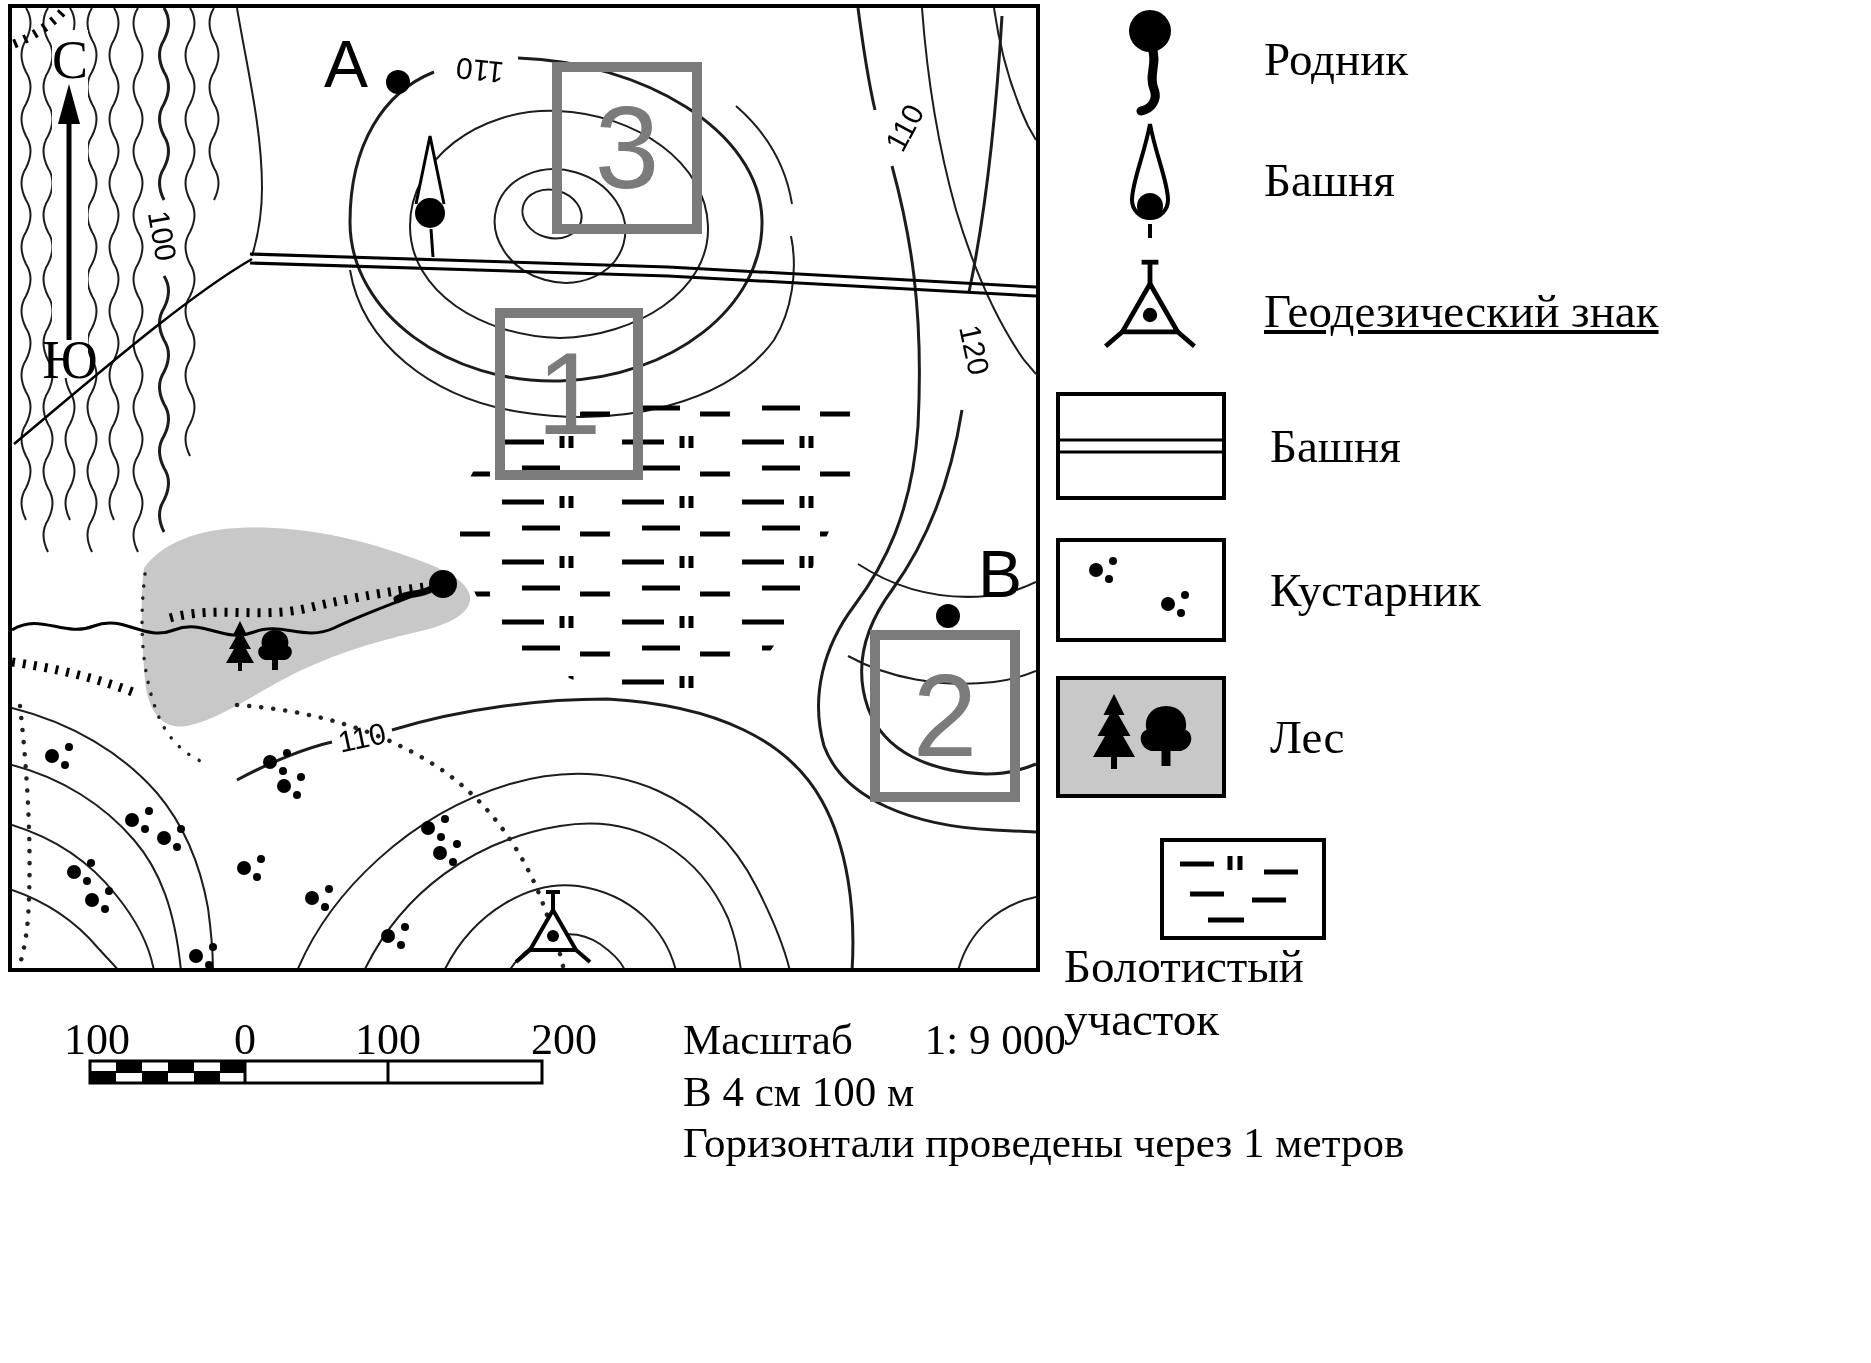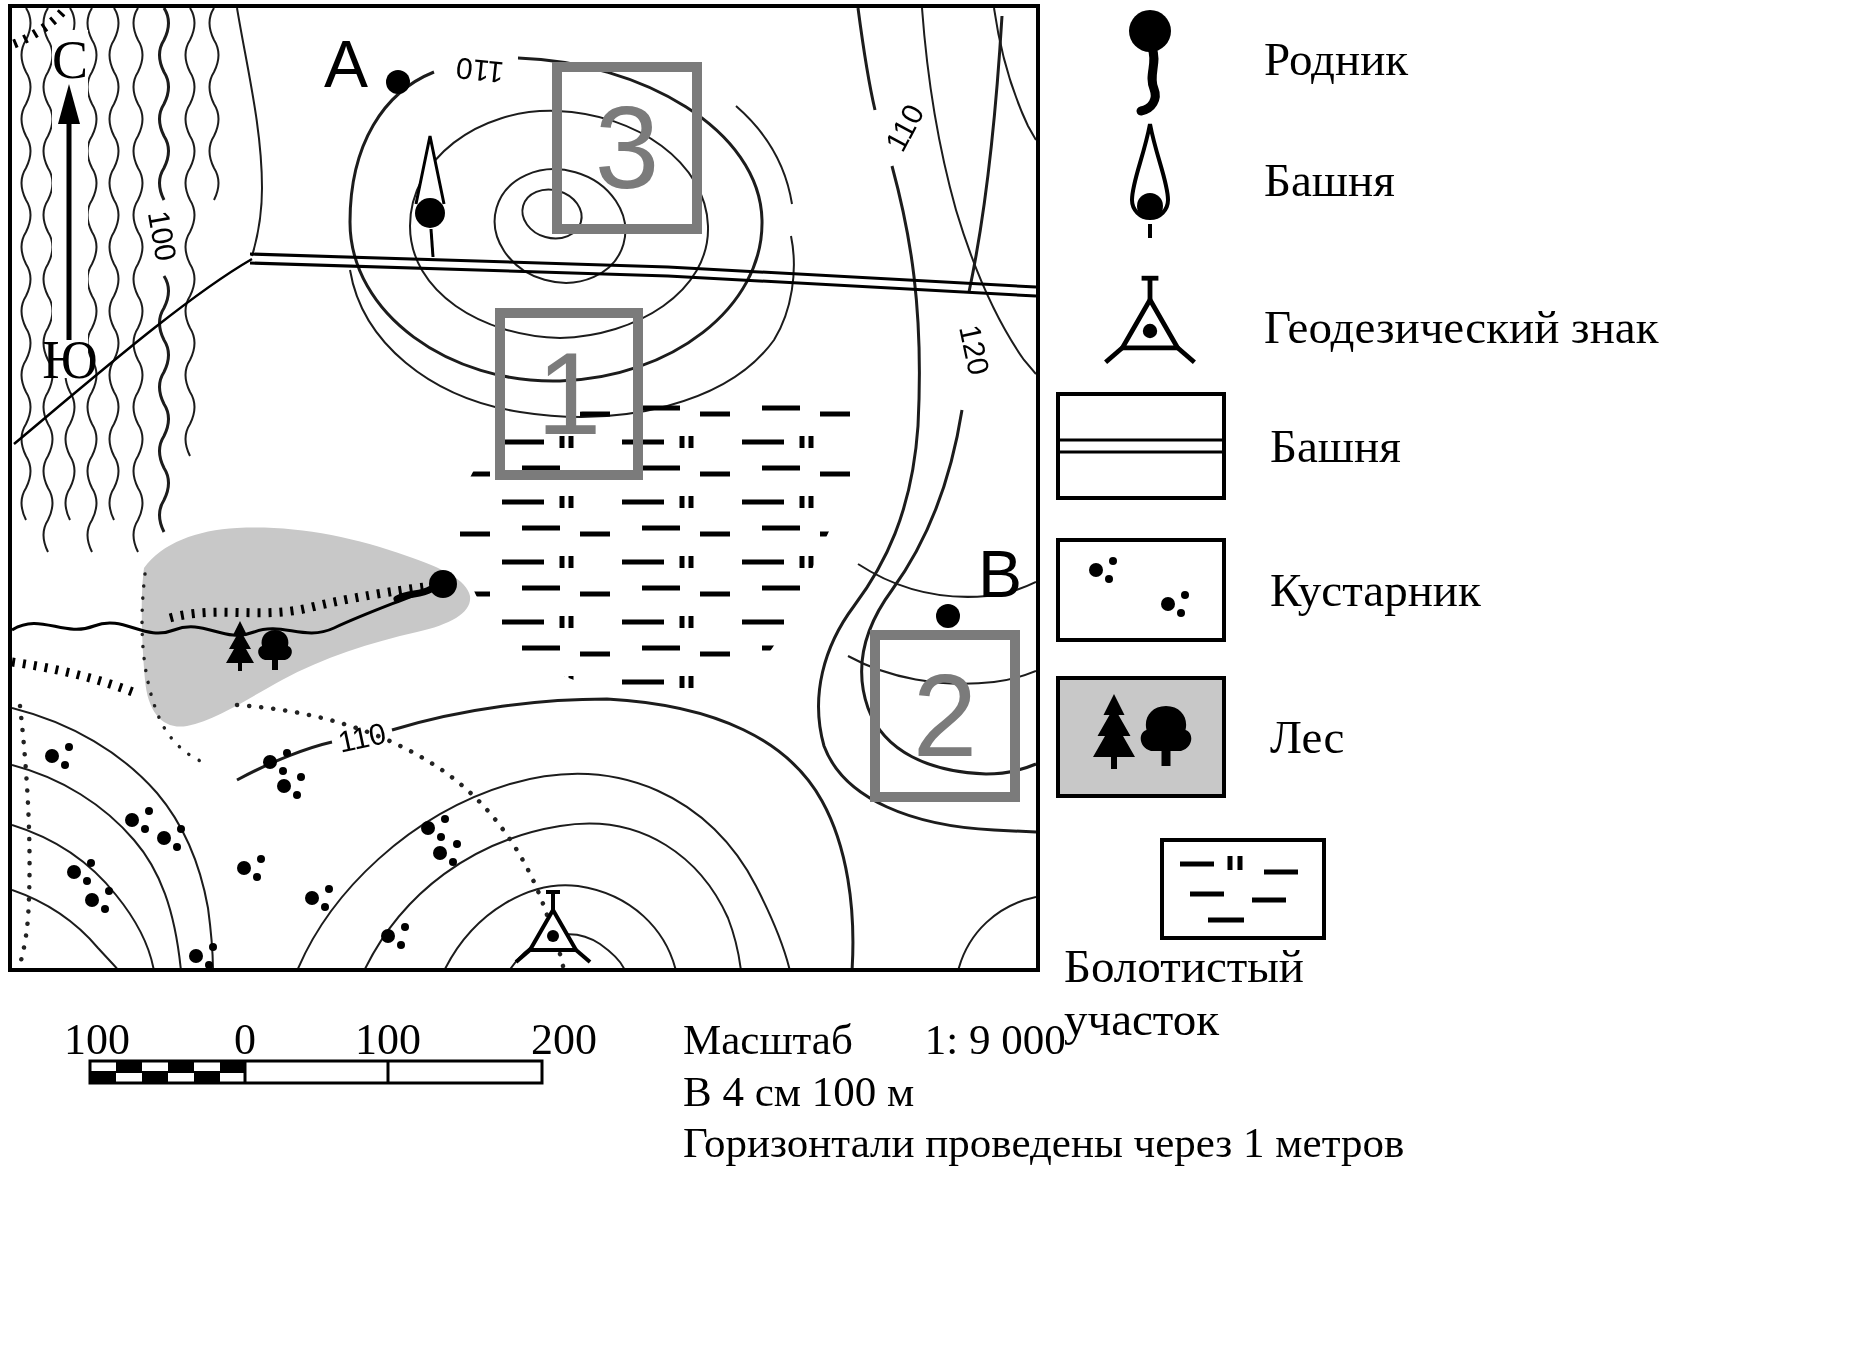--- a/index.html
+++ b/index.html
@@ -243,21 +243,21 @@
       <div class="leg-ic">
         <svg width="90" height="126" viewBox="-45 -95 90 126">
           <path d="M0,-88 C6,-56 18,-30 18,-12 A18,18 0 1,1 -18,-12 C-18,-30 -6,-56 0,-88 Z" fill="#fff" stroke="#000" stroke-width="4"></path>
           <circle cy="-6" r="13" fill="#000"></circle>
           <line x1="0" y1="12" x2="0" y2="26" stroke="#000" stroke-width="4"></line>
         </svg>
       </div>
       <div class="leg-label">Башня</div>
     </div>
 
-    <div class="leg-item" style="top:268px;height:118px;">
+    <div class="leg-item" style="top:252px;height:118px;text-decoration:underline;">
       <div class="leg-ic">
         <svg width="116" height="116" viewBox="-58 -62 116 116">
           <use href="#geoG" transform="scale(1.2)"></use>
         </svg>
       </div>
       <div class="leg-label">Геодезический знак</div>
     </div>
 
     <div class="leg-item" style="top:390px;height:112px;">
       <div class="leg-ic swatch">

